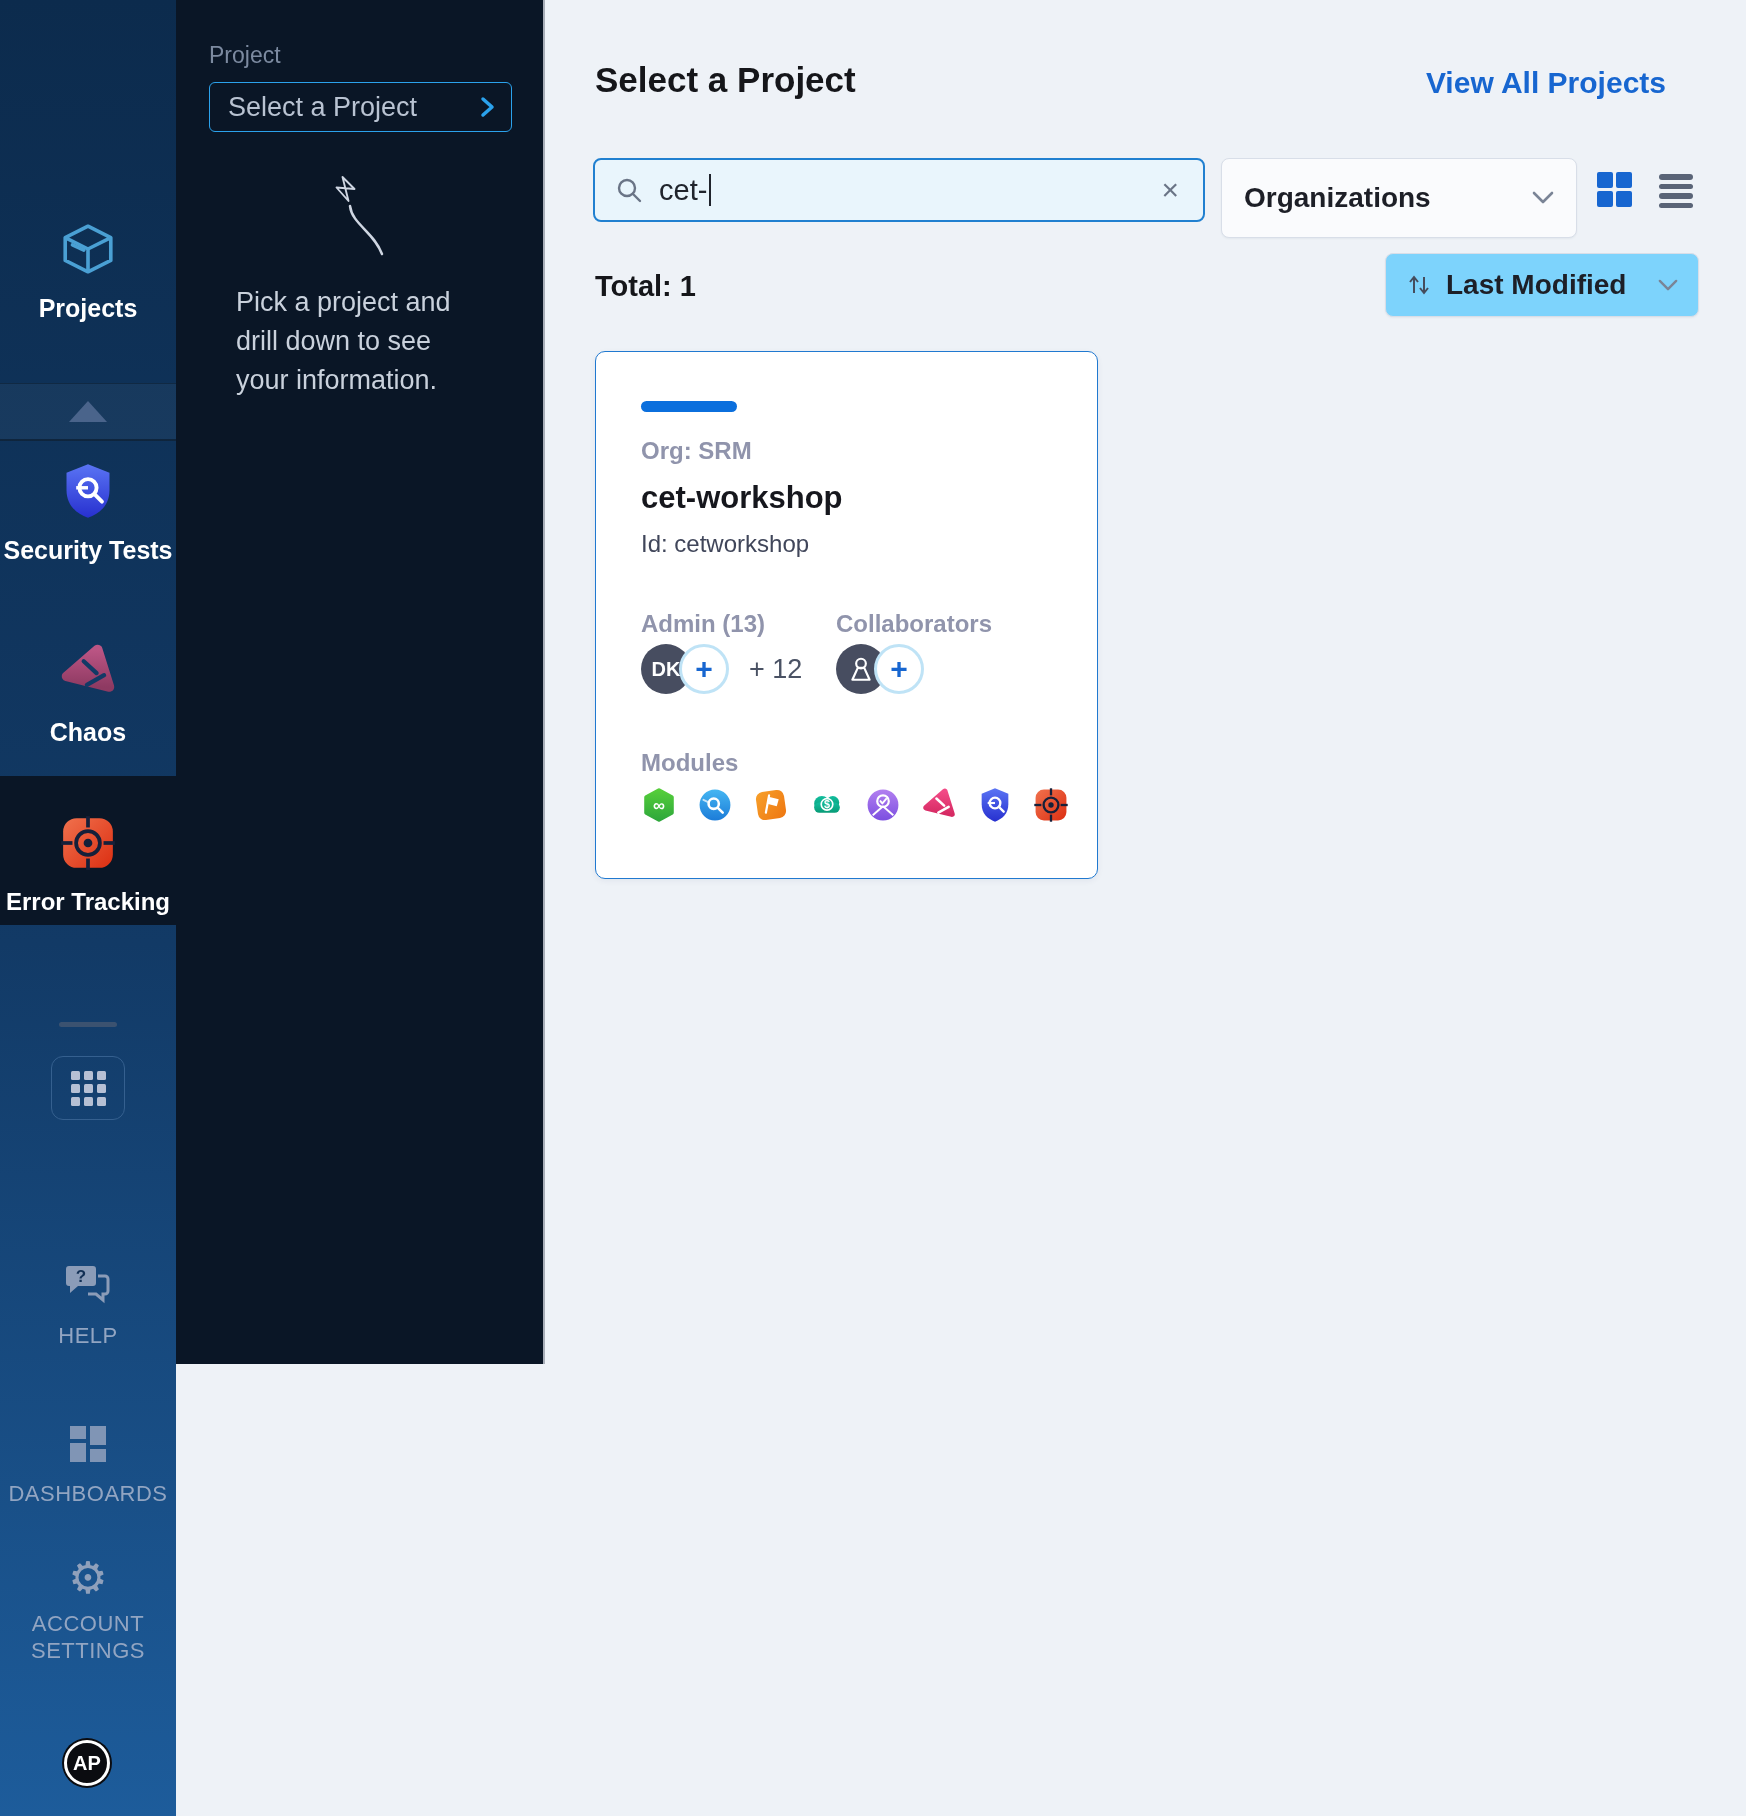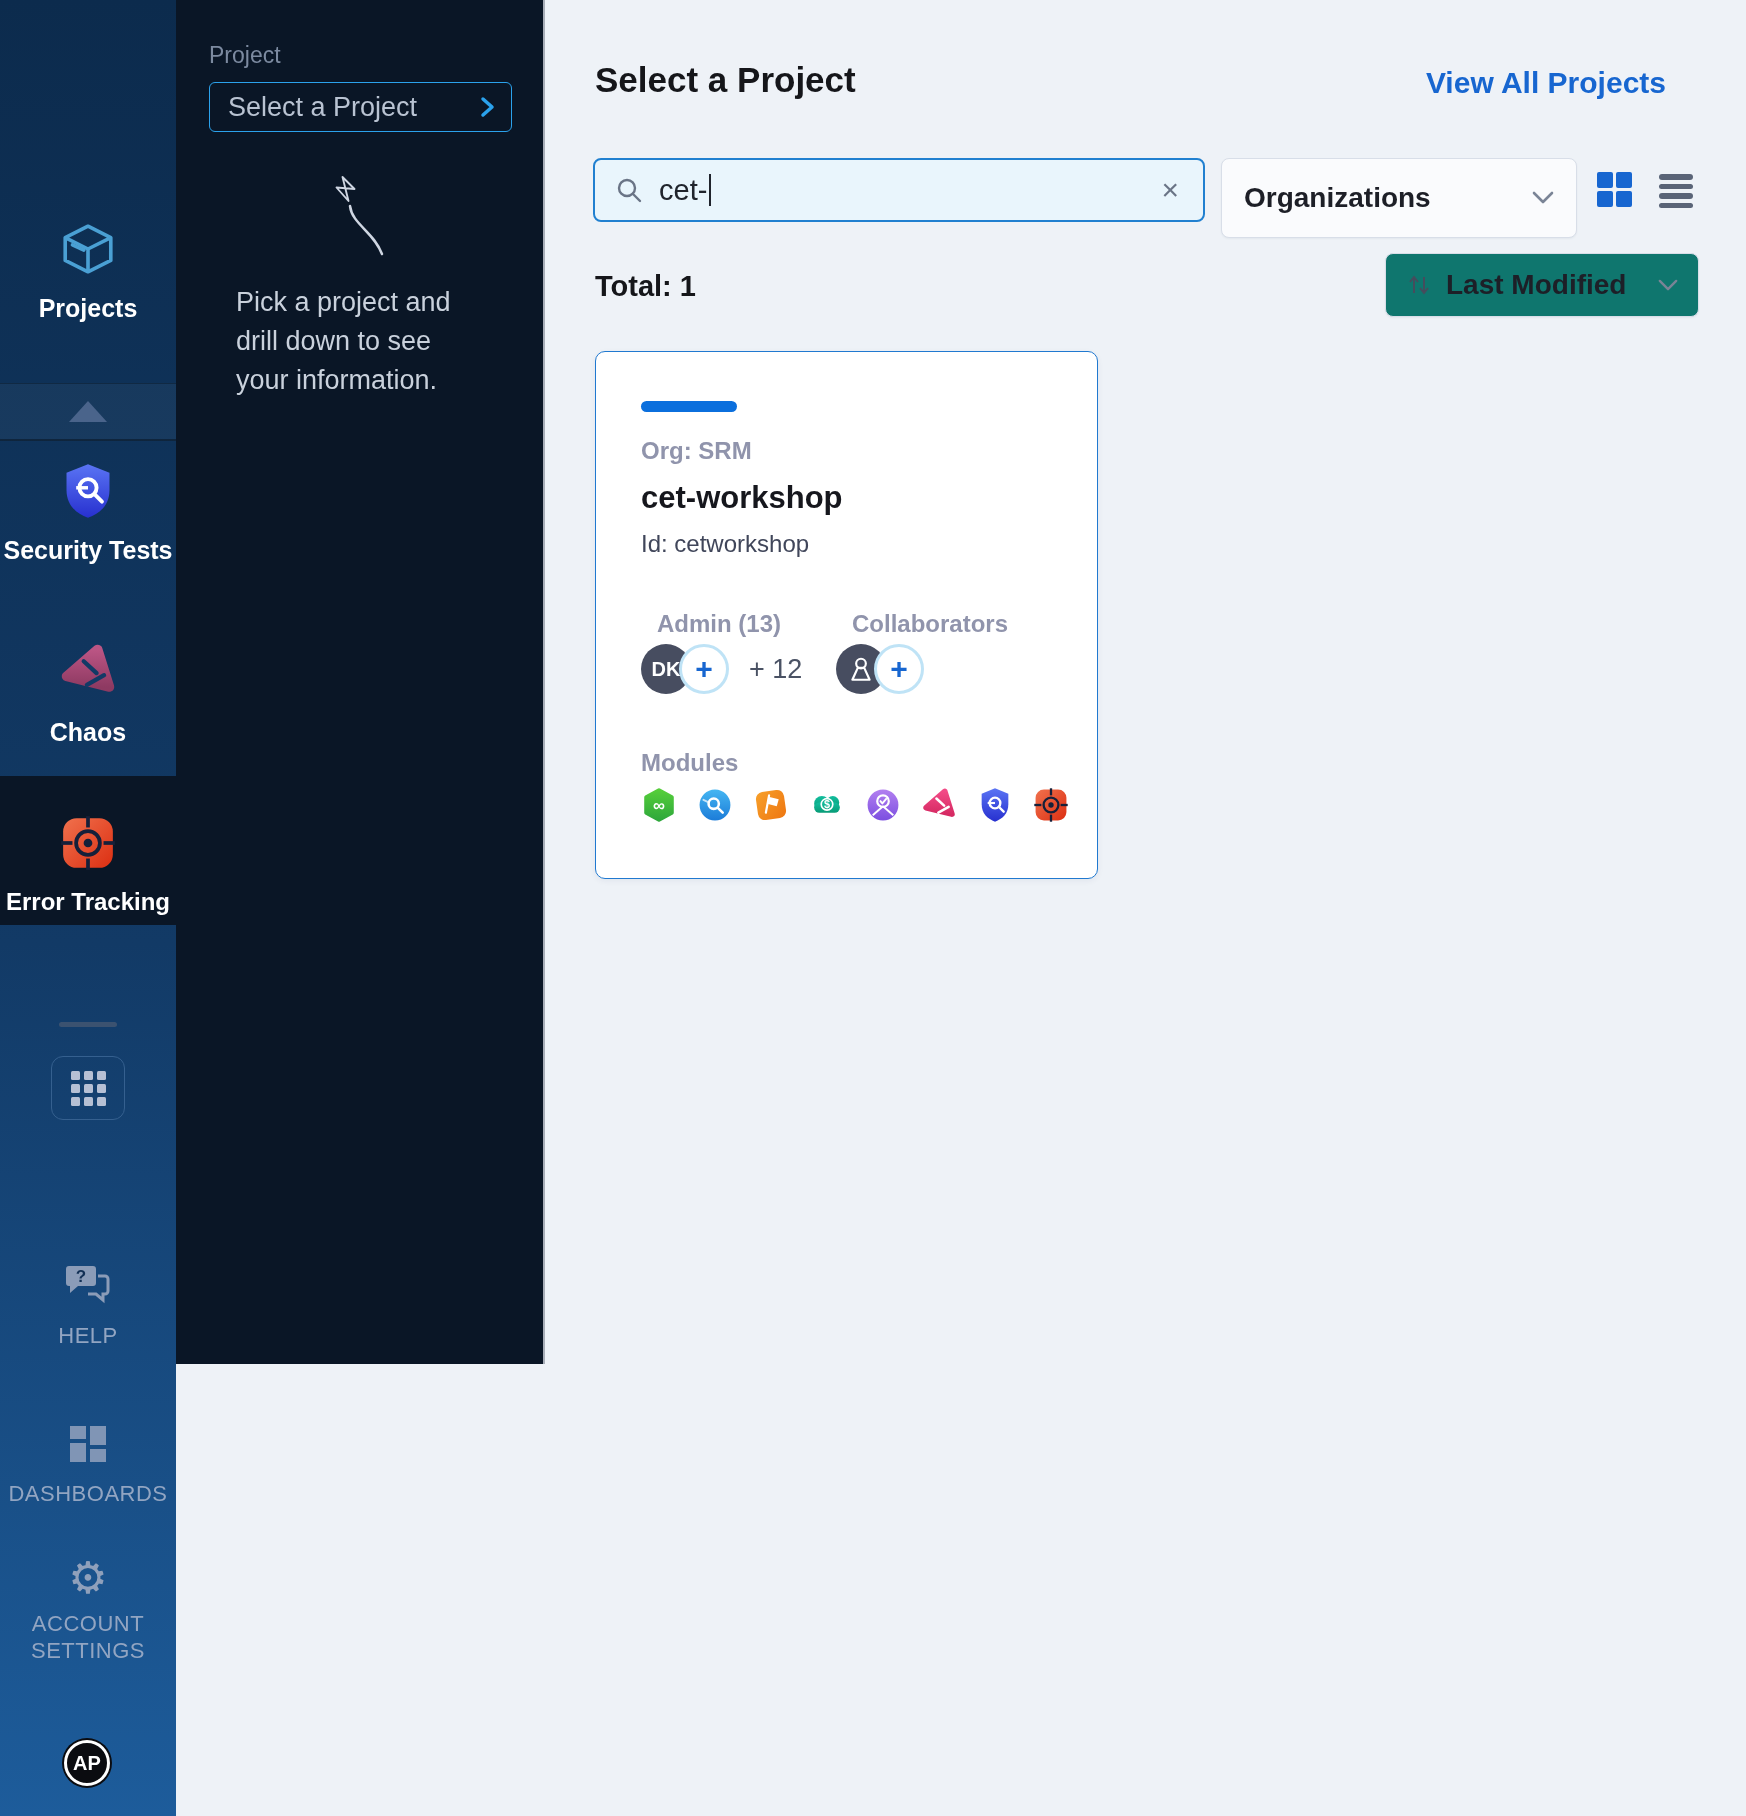--- a/index.html
+++ b/index.html
@@ -57,32 +57,32 @@
   .caret{display:inline-block;width:2px;height:32px;background:#20242c;vertical-align:-6px;margin-left:2px;}
   .clear-x{font-size:30px;color:#6a7486;cursor:pointer;padding:0 4px;}
   .org-select{position:absolute;left:674px;top:158px;width:356px;height:80px;background:#fafbfd;border:1px solid #d8dee8;border-radius:8px;
     display:flex;align-items:center;justify-content:space-between;padding:0 22px;cursor:pointer;box-shadow:0 1px 2px rgba(20,30,50,.05);}
   .org-text{font-size:28px;font-weight:600;color:#1d1f27;}
   .view-grid{position:absolute;left:1050px;top:172px;display:grid;grid-template-columns:16px 16px;grid-template-rows:16px 16px;gap:3px;cursor:pointer;}
   .view-grid span{background:#1766d0;border-radius:2px;}
   .view-list{position:absolute;left:1112px;top:174px;display:flex;flex-direction:column;gap:4px;cursor:pointer;}
   .view-list span{width:34px;height:5.5px;background:#5a6477;border-radius:3px;}
   .m-total{position:absolute;left:48px;top:270px;font-size:29px;font-weight:700;color:#15161a;}
-  .sort-select{position:absolute;left:838px;top:253px;width:314px;height:64px;background:#0f766e;border:1px solid #d8dee8;border-radius:8px;
+  .sort-select{position:absolute;left:838px;top:253px;width:314px;height:64px;background:#7dd3fc;border:1px solid #d8dee8;border-radius:8px;
     display:flex;align-items:center;padding:0 20px;cursor:pointer;box-shadow:0 1px 2px rgba(20,30,50,.05);}
   .sort-text{font-size:28px;font-weight:600;color:#1d1f27;flex:1;margin-left:14px;}
 
   
   .card{position:absolute;left:48px;top:351px;width:503px;height:528px;background:#fff;border:1.5px solid #2079d0;border-radius:10px;
     box-shadow:0 2px 6px rgba(20,40,80,.06);cursor:pointer;}
   .card-pill{position:absolute;left:45px;top:49px;width:96px;height:11px;border-radius:6px;background:#0b6fdd;}
   .card-org{position:absolute;left:45px;top:85px;font-size:24px;font-weight:600;color:#9094ac;}
   .card-name{position:absolute;left:45px;top:128px;font-size:31px;font-weight:700;color:#16171d;}
   .card-id{position:absolute;left:45px;top:178px;font-size:24px;color:#40465a;}
-  .sec-label{position:absolute;font-size:24px;font-weight:600;color:#9094ac;top:258px;margin-left:16px;}
+  .sec-label{position:absolute;font-size:24px;font-weight:600;color:#9094ac;top:258px;}
   .av-row{position:absolute;top:292px;height:52px;}
   .circ{width:50px;height:50px;border-radius:50%;display:flex;align-items:center;justify-content:center;}
   .circ.dark{background:#474d60;color:#fff;font-size:20px;font-weight:700;position:absolute;z-index:1;}
   .circ.plus{background:#fff;border:3px solid #bfe3f6;color:#1766d0;font-size:30px;font-weight:700;position:absolute;z-index:2;}
   .more-count{position:absolute;top:10px;font-size:27px;color:#4a5264;}
   .mod-label{position:absolute;left:45px;top:397px;font-size:24px;font-weight:600;color:#9094ac;}
   .mod-row{position:absolute;left:45px;top:435px;display:flex;gap:20px;}
   .mod-row svg{display:block;}
 </style>
 </head>

